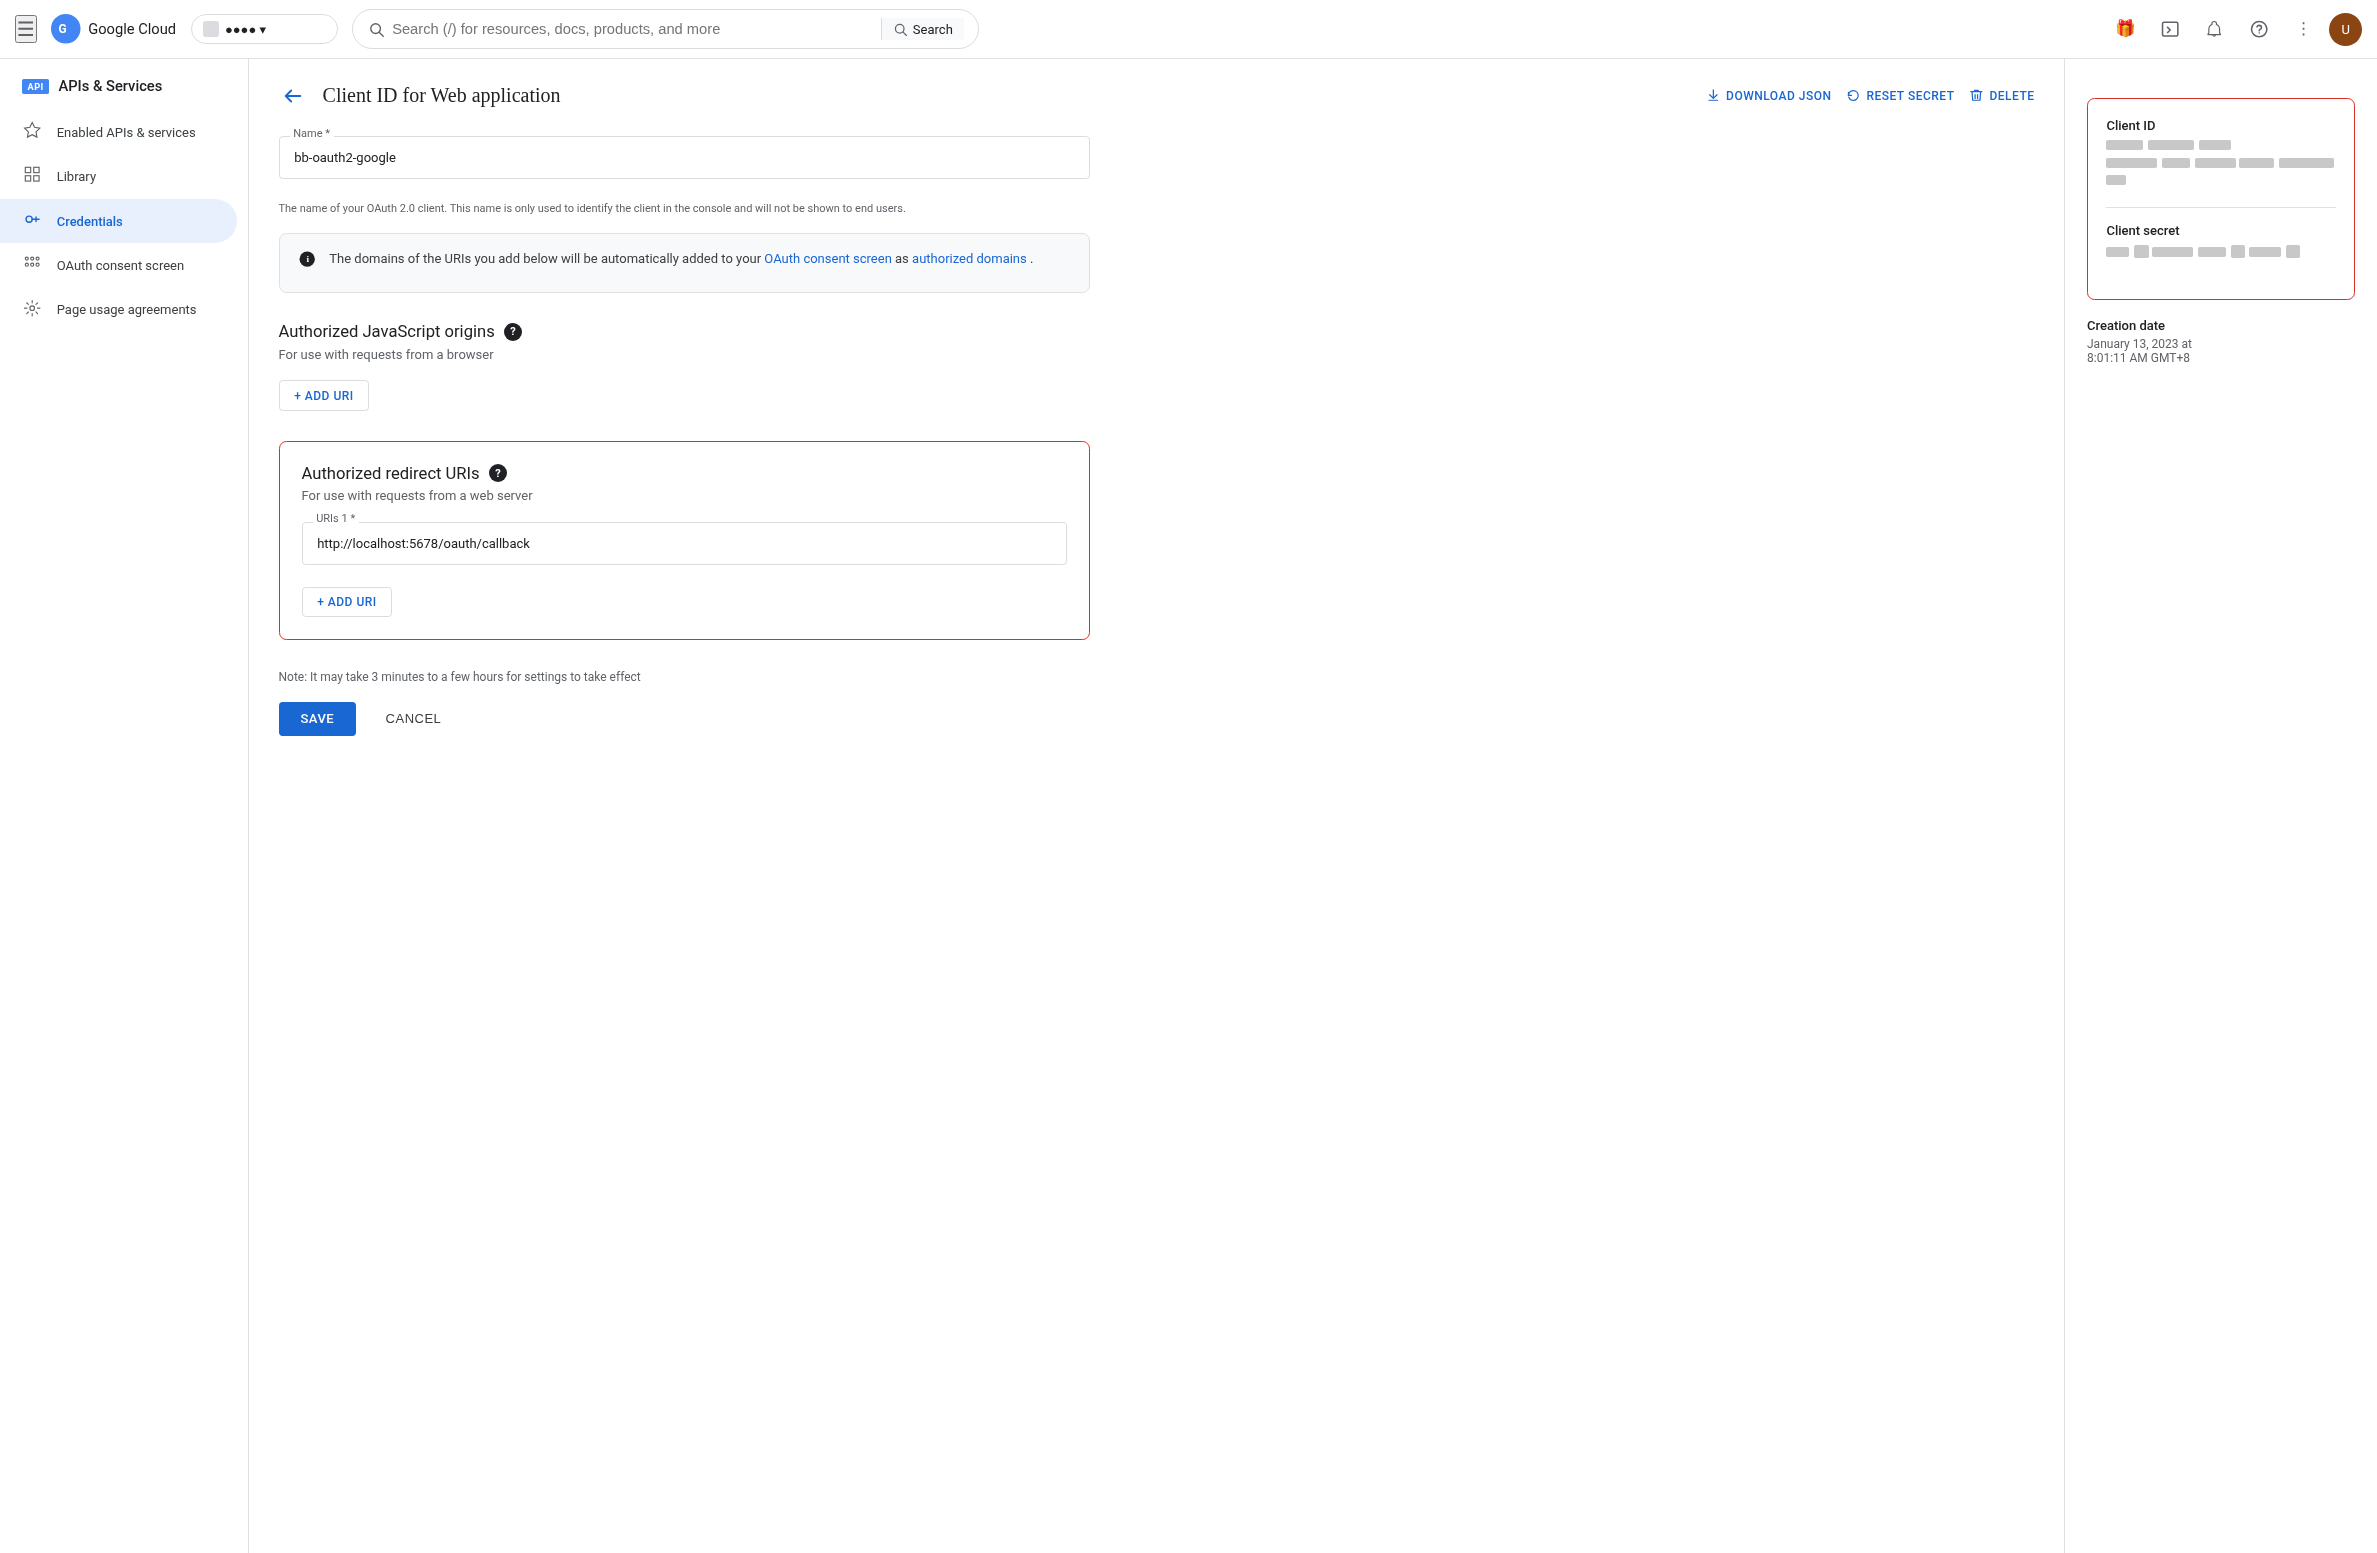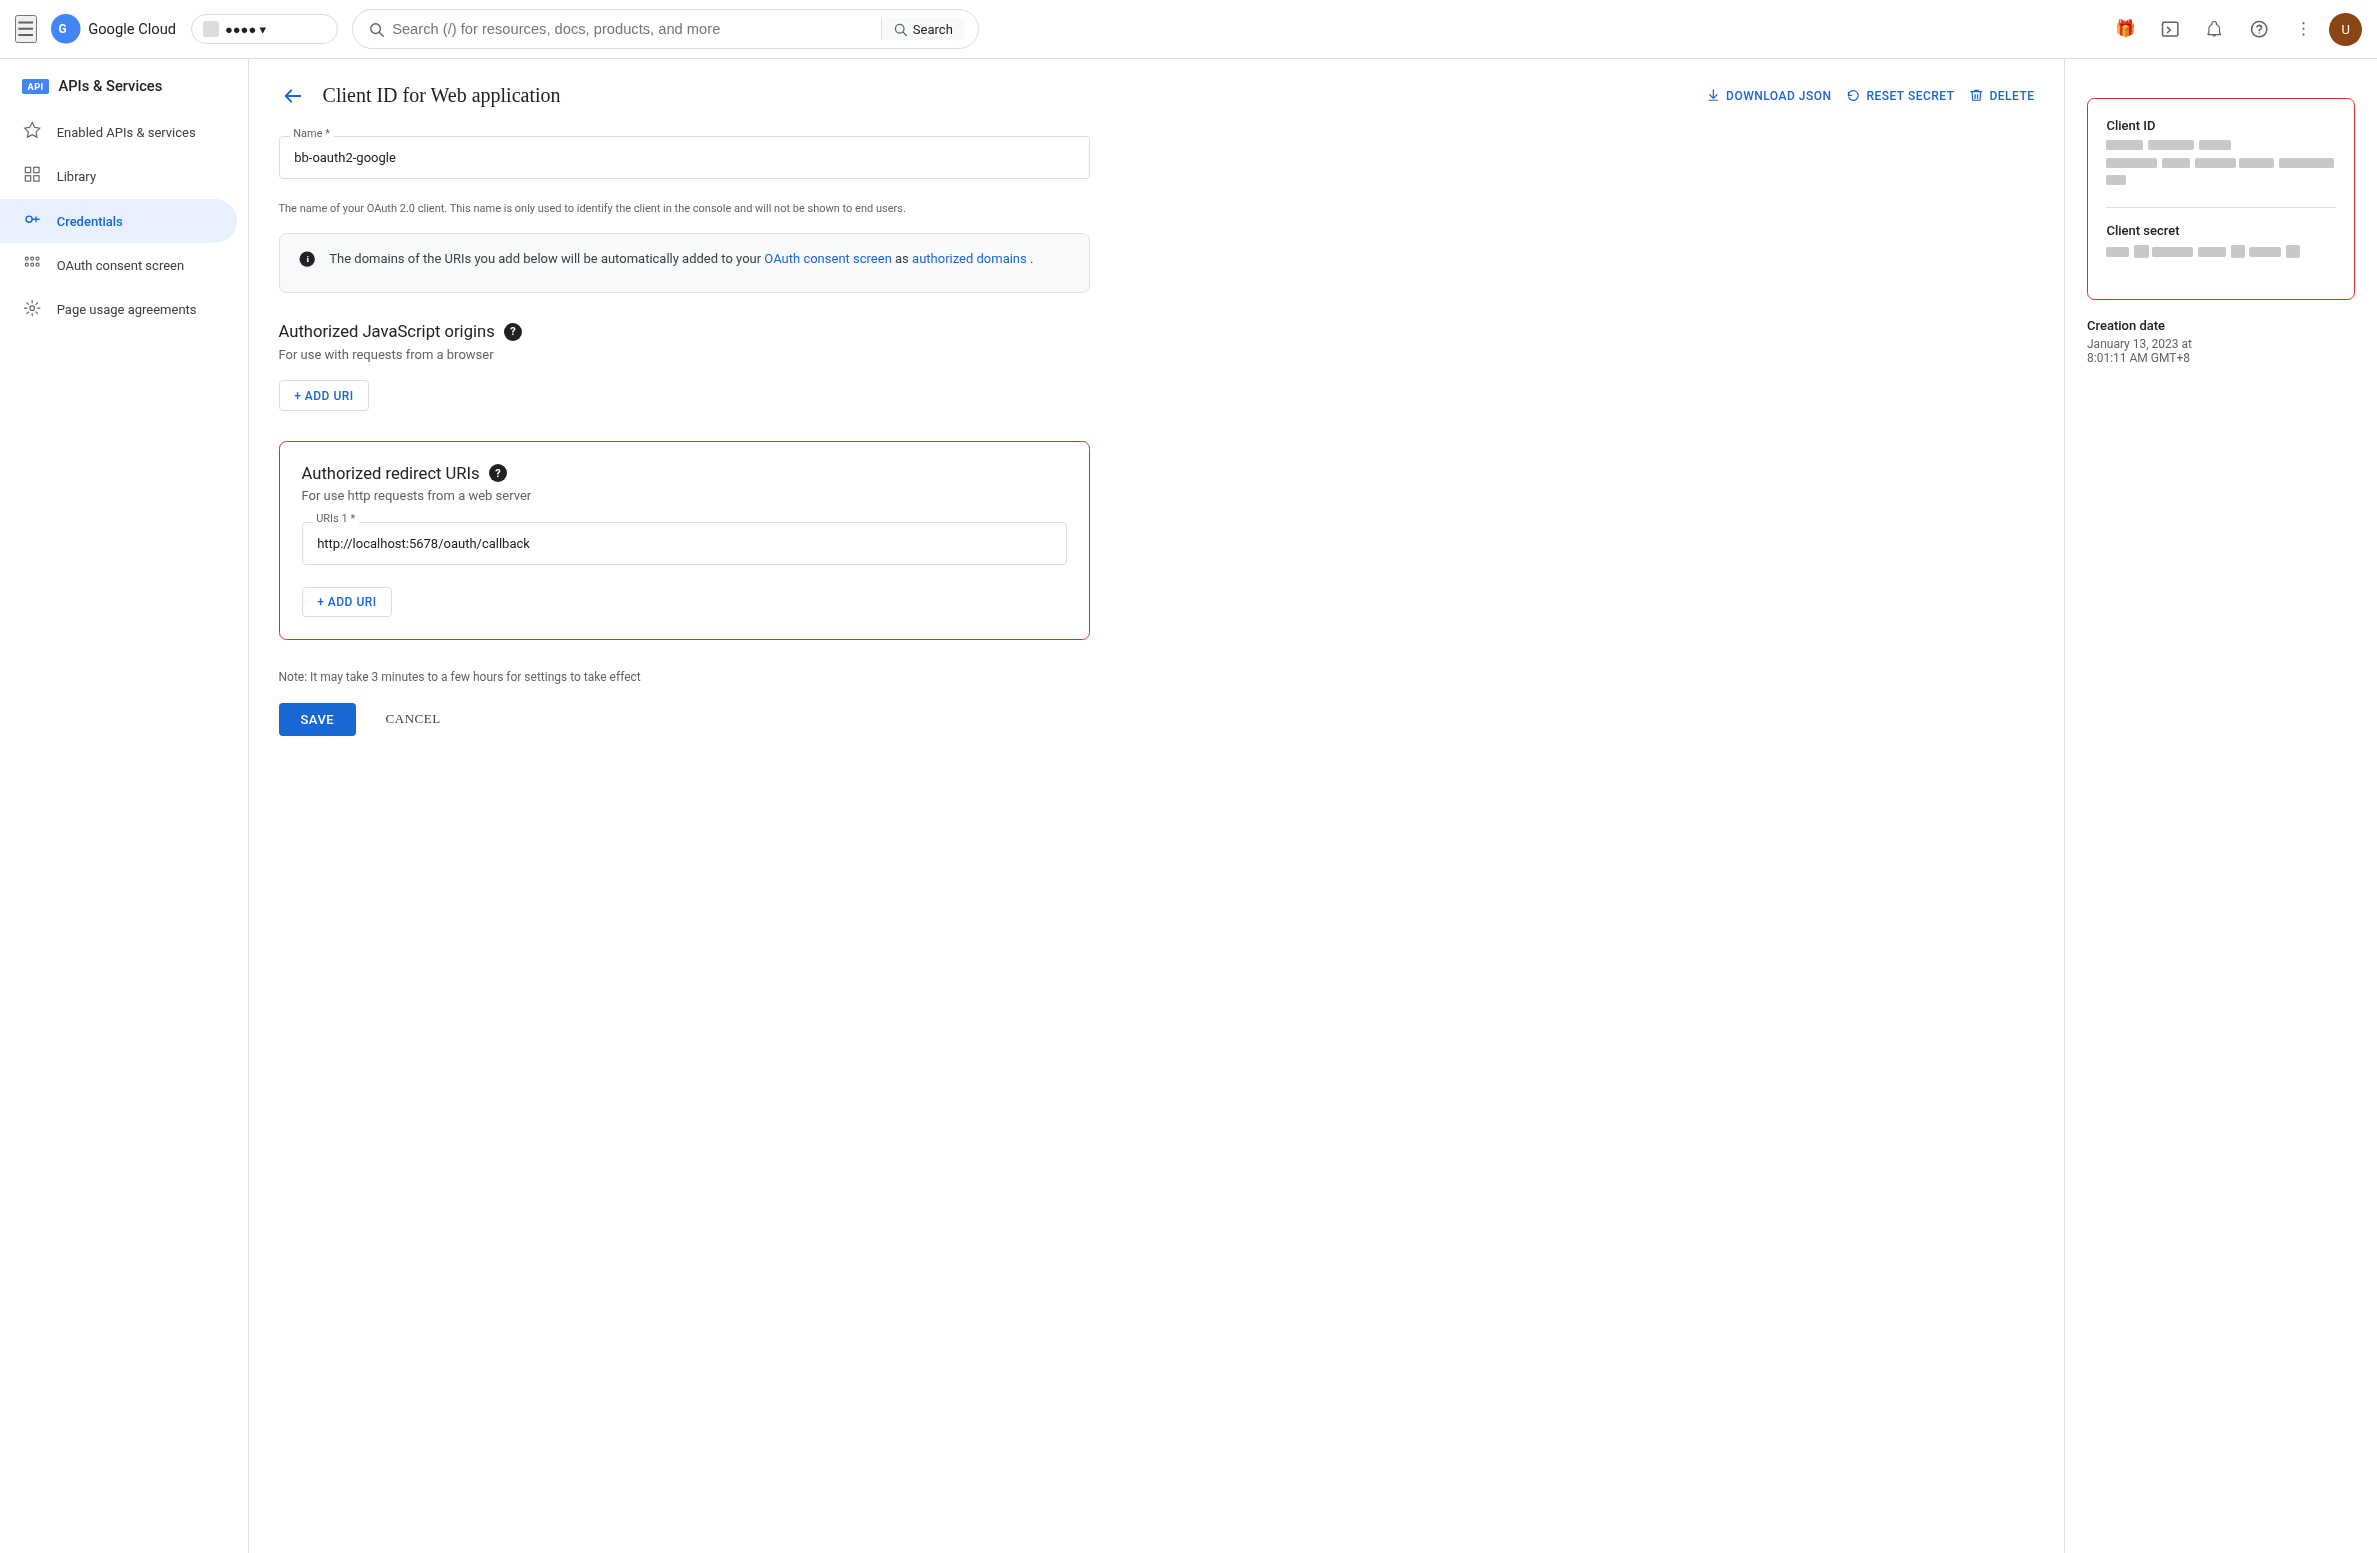--- a/index.html
+++ b/index.html
@@ -153,21 +153,21 @@
     .btn-row { display: flex; align-items: center; gap: 14.7px; margin-top: 7.4px; }
     .btn-save {
       background: #1967d2; color: #fff; border: none;
       border-radius: 3.7px; padding: 9.2px 22px;
       font-size: 13px; font-weight: 500; cursor: pointer;
       font-family: inherit; letter-spacing: 0.5px;
     }
     .btn-cancel {
       background: transparent; border: none; color: #3c4043;
       font-size: 13px; font-weight: 500; cursor: pointer;
-      font-family: Liberation Serif, serif; padding: 9.2px 14.7px; letter-spacing: 0.5px;
+      font-family: Liberation Sans, sans-serif; padding: 9.2px 14.7px; letter-spacing: 0.5px;
     }
 
     
     .right-panel {
       width: 313px; min-width: 313px; padding: 18.4px 22px;
       border-left: 0.9px solid #e0e0e0; overflow-y: auto;
     }
     .info-card {
       border: 1.8px solid #d93025; border-radius: 7.4px;
       padding: 18.4px; margin-bottom: 18.4px; margin-top: 21px;
@@ -380,21 +380,21 @@
           <span>+ ADD URI</span>
         </button>
       </div>
 
       
       <div class="redirect-box">
         <h2 class="uri-section-title">
           <span>Authorized redirect URIs</span>
           <span class="help-icon">?</span>
         </h2>
-        <p class="uri-section-sub">For use http requests from a web server</p>
+        <p class="uri-section-sub">For use with requests from a web server</p>
 
         <div class="form-field-wrap">
           <label class="form-field-label">URIs 1 *</label>
           <input class="form-input" type="text" value="http://localhost:5678/oauth/callback" style="">
         </div>
 
         <button class="add-uri-btn">
           <span>+ ADD URI</span>
         </button>
       </div>

